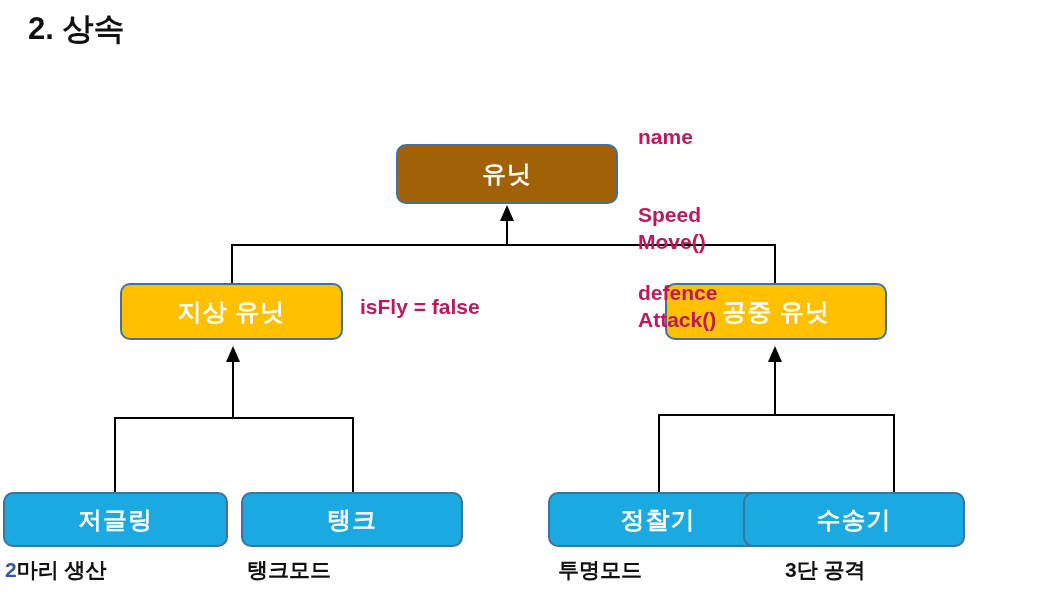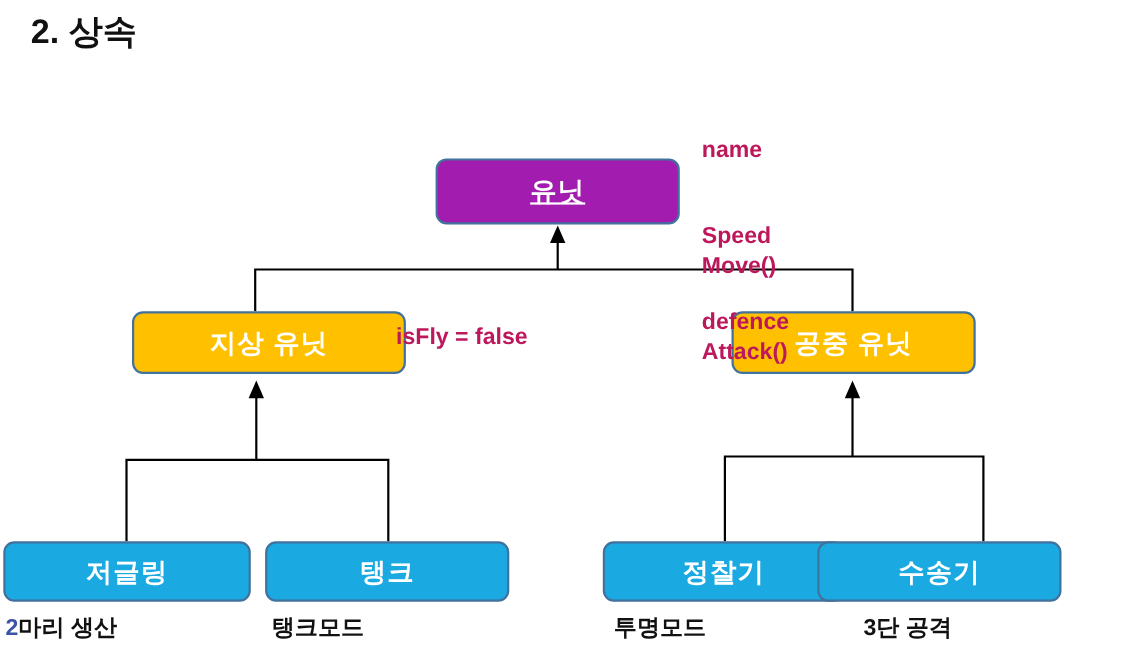--- a/index.html
+++ b/index.html
@@ -29,26 +29,26 @@
     display: flex;
     align-items: center;
     justify-content: center;
     border: 2px solid #41719c;
     border-radius: 10px;
     color: #ffffff;
     font-weight: bold;
     font-size: 24px;
     letter-spacing: 1px;
   }
-  .node-green  { background: #a21caf; text-decoration: underline; }
+  .node-green  { background: #a16207; }
   .node-orange { background: #ffc000; }
   .node-blue   { background: #1ba9e2; }
 
   .node-unit      { left: 396px; top: 144px; width: 222px; height: 60px; }
-  .node-ground    { left: 120px; top: 283px; width: 249px; height: 57px; }
+  .node-ground    { left: 120px; top: 283px; width: 223px; height: 57px; }
   .node-air       { left: 665px; top: 283px; width: 222px; height: 57px; }
   .node-zergling  { left: 3px;   top: 492px; width: 225px; height: 55px; }
   .node-tank      { left: 241px; top: 492px; width: 222px; height: 55px; }
   .node-scout     { left: 548px; top: 492px; width: 220px; height: 55px; align-items: center; }
   .node-transport { left: 743px; top: 492px; width: 222px; height: 55px; }
 
   .annotation {
     position: absolute;
     font-weight: bold;
     color: #be185d;

